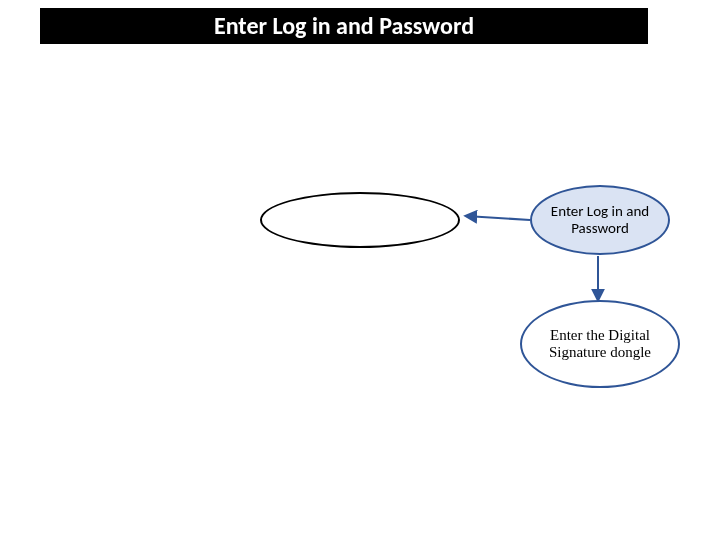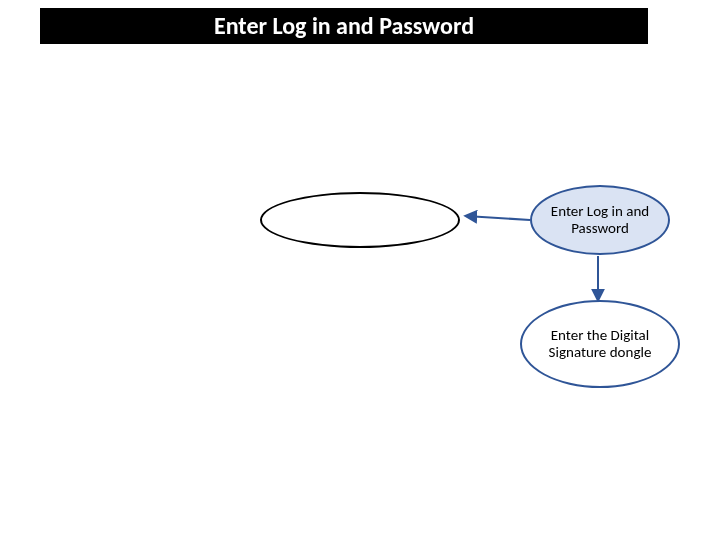--- a/index.html
+++ b/index.html
@@ -40,21 +40,21 @@
     display: flex;
     align-items: center;
     justify-content: center;
     text-align: center;
     font-size: 15px;
     line-height: 1.15;
     box-sizing: border-box;
     padding: 6px 10px;
   }
   .bubble1 { background: #dae3f3; } 
-  .bubble2 { background: #ffffff; } 
+  .bubble2 { background: #ffffff; font-family: Liberation Serif, serif; } 
   .empty-ellipse {
     position: absolute;
     border-radius: 50%;
     border: 2px solid #000000;
     background: transparent;
     box-sizing: border-box;
   }
   .arrow {
     position: absolute;
   }

